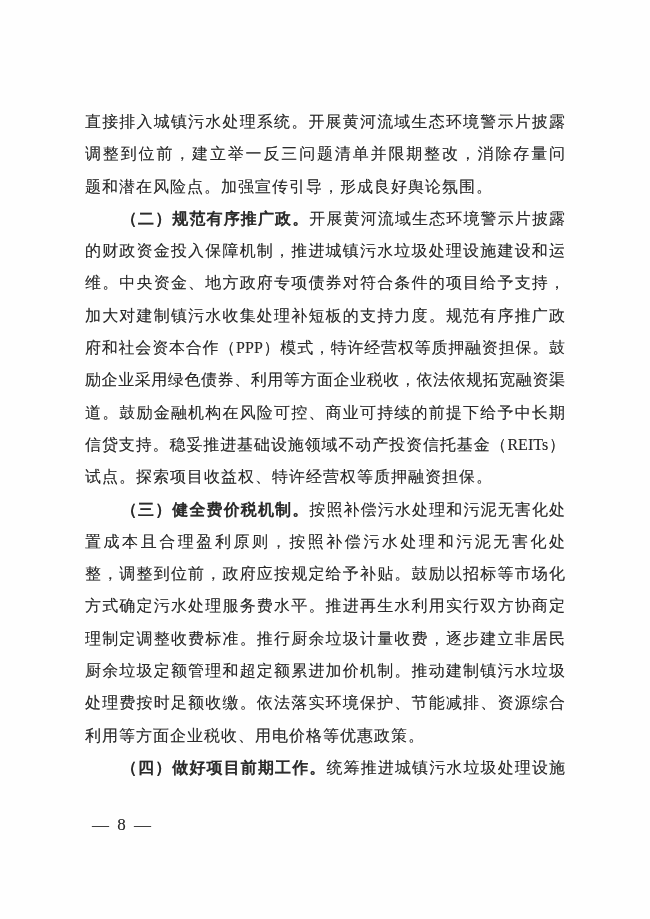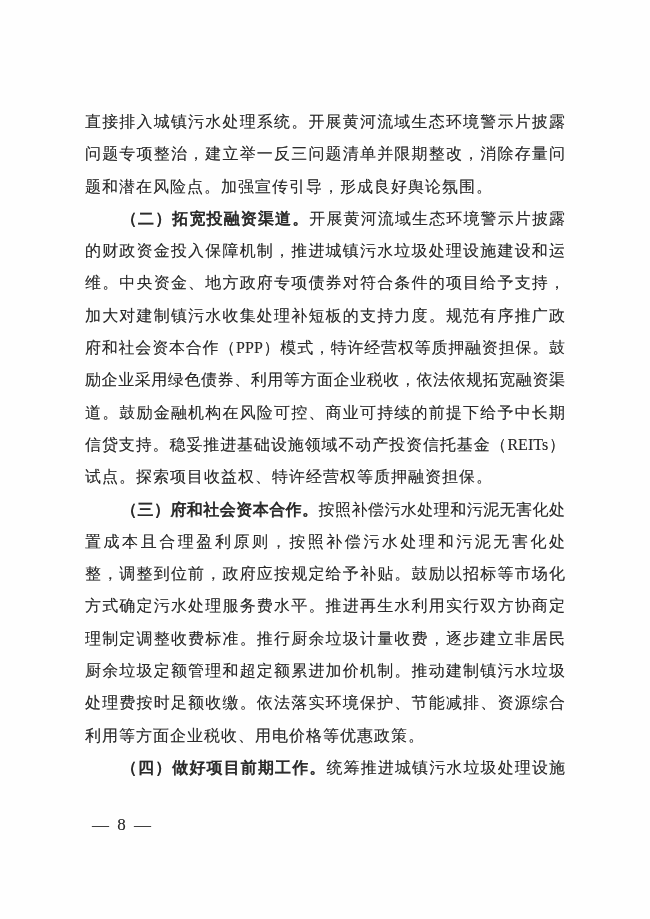--- a/index.html
+++ b/index.html
@@ -60,32 +60,32 @@
     color: #2b2b2b;
     text-shadow: 0 0 0.6px rgba(43,43,43,0.45);
   }
 </style>
 </head>
 <body>
 
 <div class="page" style="background: rgb(254, 254, 254);">
   <div class="text-block" style="color: rgb(43, 43, 43);">
       <div class="line just"><span class="seg">直接排入城镇污水处理系统。开展黄河流域生态环境警示片披露</span></div>
-      <div class="line just"><span class="seg">问题专项整治，建立举一反三问题清单并限期整改，消除存量问</span></div>
+      <div class="line just"><span class="seg">调整到位前，建立举一反三问题清单并限期整改，消除存量问</span></div>
       <div class="line end"><span class="seg">题和潜在风险点。加强宣传引导，形成良好舆论氛围。</span></div>
-      <div class="line just indent"><span class="seg bold">（二）拓宽投融资渠道。</span><span class="seg">开展黄河流域生态环境警示片披露</span></div>
+      <div class="line just indent"><span class="seg bold">（二）规范有序推广政。</span><span class="seg">开展黄河流域生态环境警示片披露</span></div>
       <div class="line just"><span class="seg">的财政资金投入保障机制，推进城镇污水垃圾处理设施建设和运</span></div>
       <div class="line just"><span class="seg">维。中央资金、地方政府专项债券对符合条件的项目给予支持，</span></div>
       <div class="line just"><span class="seg">加大对建制镇污水收集处理补短板的支持力度。规范有序推广政</span></div>
       <div class="line just"><span class="seg">府和社会资本合作（PPP）模式，特许经营权等质押融资担保。鼓</span></div>
       <div class="line just"><span class="seg">励企业采用绿色债券、利用等方面企业税收，依法依规拓宽融资渠</span></div>
       <div class="line just"><span class="seg">道。鼓励金融机构在风险可控、商业可持续的前提下给予中长期</span></div>
       <div class="line just"><span class="seg">信贷支持。稳妥推进基础设施领域不动产投资信托基金（REITs）</span></div>
       <div class="line end"><span class="seg">试点。探索项目收益权、特许经营权等质押融资担保。</span></div>
-      <div class="line just indent"><span class="seg bold">（三）府和社会资本合作。</span><span class="seg">按照补偿污水处理和污泥无害化处</span></div>
+      <div class="line just indent"><span class="seg bold">（三）健全费价税机制。</span><span class="seg">按照补偿污水处理和污泥无害化处</span></div>
       <div class="line just"><span class="seg">置成本且合理盈利原则，按照补偿污水处理和污泥无害化处</span></div>
       <div class="line just"><span class="seg">整，调整到位前，政府应按规定给予补贴。鼓励以招标等市场化</span></div>
       <div class="line just"><span class="seg">方式确定污水处理服务费水平。推进再生水利用实行双方协商定</span></div>
       <div class="line just"><span class="seg">理制定调整收费标准。推行厨余垃圾计量收费，逐步建立非居民</span></div>
       <div class="line just"><span class="seg">厨余垃圾定额管理和超定额累进加价机制。推动建制镇污水垃圾</span></div>
       <div class="line just"><span class="seg">处理费按时足额收缴。依法落实环境保护、节能减排、资源综合</span></div>
       <div class="line end"><span class="seg">利用等方面企业税收、用电价格等优惠政策。</span></div>
       <div class="line just indent"><span class="seg bold">（四）做好项目前期工作。</span><span class="seg">统筹推进城镇污水垃圾处理设施</span></div>
     </div>
   <div class="page-number">— 8 —</div>

